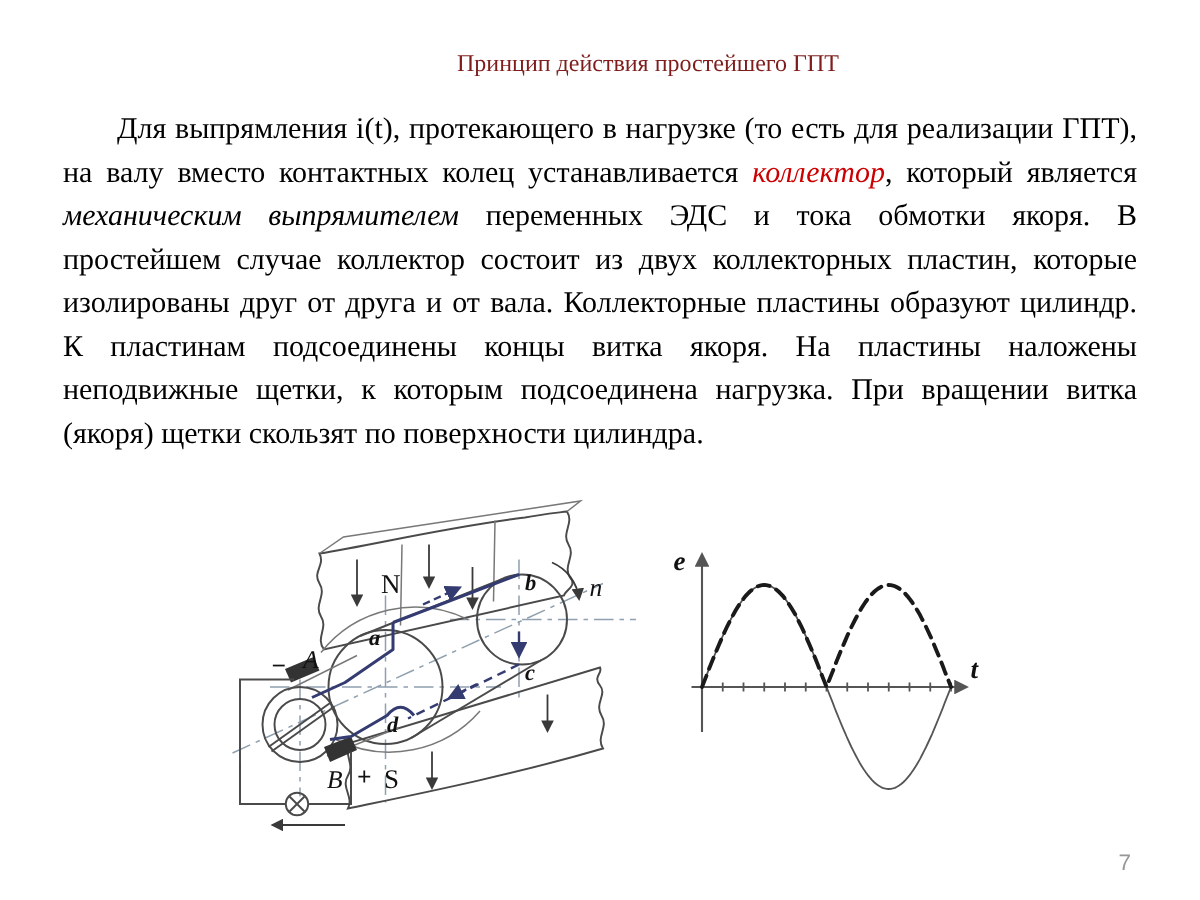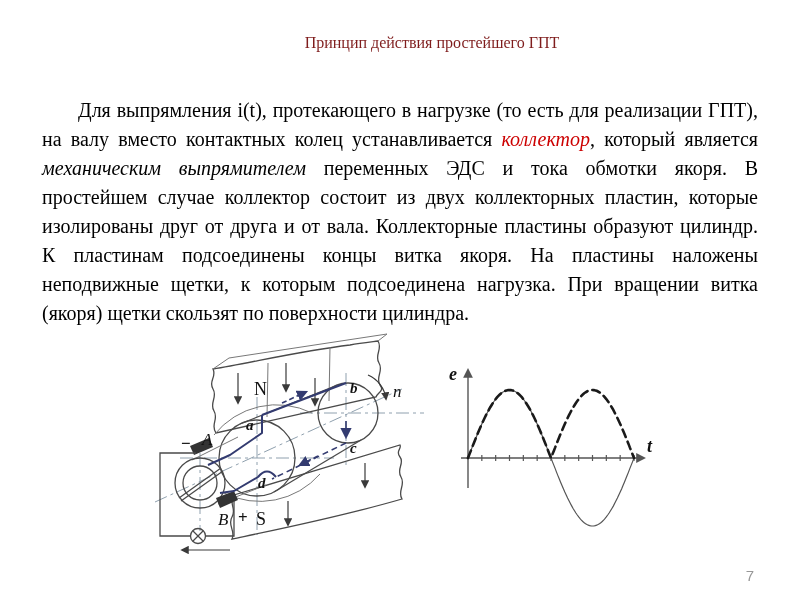--- a/index.html
+++ b/index.html
@@ -1,20 +1,20 @@
 <!DOCTYPE html>
 <html><head>
 <meta charset="utf-8">
 <style>
   html,body{margin:0;padding:0;background:#fff;}
   .slide{position:relative;width:800px;height:600px;background:#ffffff;
          font-family:"Liberation Serif",serif;overflow:hidden;}
   .title{position:absolute;top:34px;left:0;width:100%;text-align:center;
          font-size:16px;color:#7f1d1d;margin-left:32px;}
-  .body-text{position:absolute;top:96px;left:42px;width:716px;font-size:20px;
+  .body-text{position:absolute;top:72px;left:42px;width:716px;font-size:20px;
          line-height:29px;text-align:justify;text-indent:36px;color:#000;}
   .seg-red-italic{color:#cc0000;font-style:italic;}
   .seg-italic{font-style:italic;}
   .fig-machine{position:absolute;left:150px;top:333px;}
   .fig-chart{position:absolute;left:443px;top:356px;}
   .page-number{position:absolute;right:46px;bottom:16px;
          font-family:"Liberation Sans",sans-serif;font-size:15px;color:#979797;}
   svg text{font-family:"Liberation Serif",serif;fill:#111;}
   .lbl-big{font-size:18px;}
   .lbl-it{font-size:17px;font-style:italic;}

